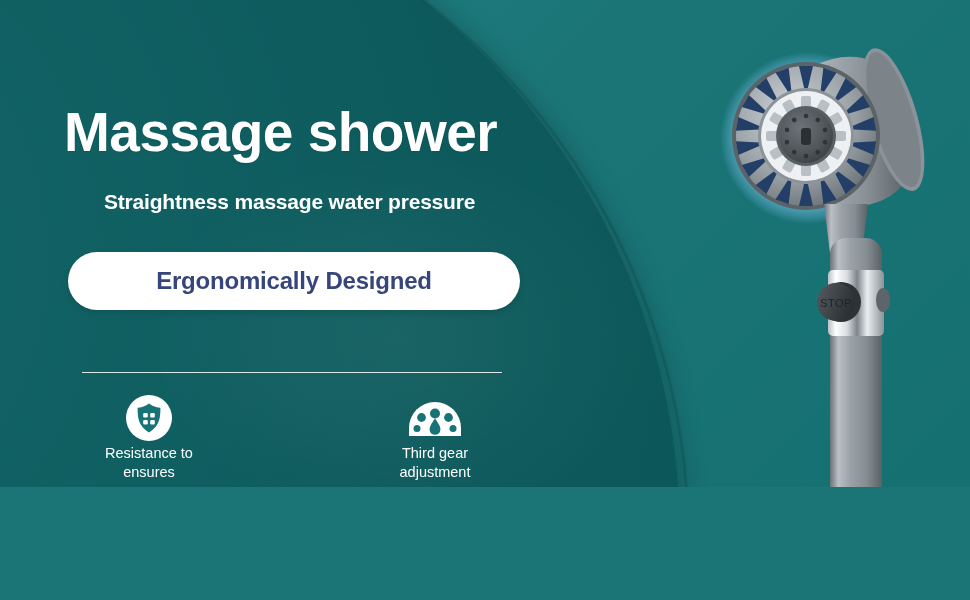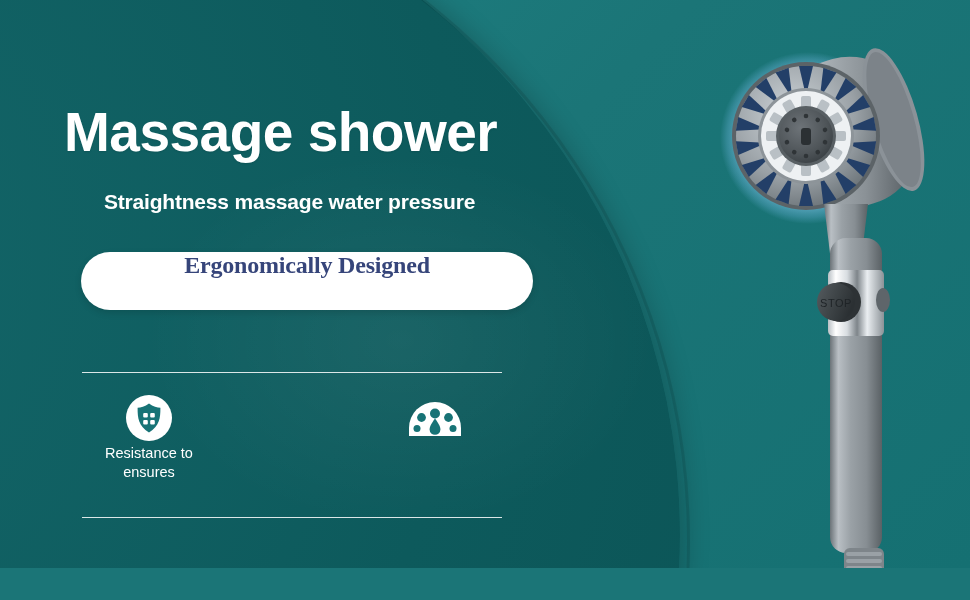--- a/index.html
+++ b/index.html
@@ -2,21 +2,21 @@
 <html><head>
 <meta charset="utf-8">
 <style>
   html,body{margin:0;padding:0;}
   body{
     width:970px;height:600px;overflow:hidden;
     font-family:"Liberation Sans", sans-serif;
     background:#1b7577;
   }
   .banner{
-    position:relative;width:970px;height:568px;overflow:hidden;
+    position:relative;width:970px;height:487px;overflow:hidden;
     background:linear-gradient(135deg,#1e8183 0%,#1b7577 45%,#157072 100%);
   }
   
   .arc-wrap{position:absolute;inset:0;overflow:hidden;pointer-events:none;}
   .arc{
     position:absolute;
     left:-690px;top:-150px;
     width:1370px;height:1370px;
     border-radius:50%;
     background:radial-gradient(circle at 30% 30%,#14676a 0%,#0d5a5c 55%,#0b5254 100%);
@@ -45,26 +45,25 @@
     letter-spacing:-0.5px;line-height:1.05;white-space:nowrap;
     text-shadow:0 1px 2px rgba(0,0,0,0.10);
   }
   .subtitle{
     position:absolute;left:104px;top:190px;
     font-size:21px;font-weight:700;color:#ffffff;
     white-space:nowrap;letter-spacing:-0.2px;
   }
 
   .pill{
-    position:absolute;left:81px;top:252px;
+    position:absolute;left:68px;top:252px;
     width:452px;height:58px;border-radius:29px;
     background:#ffffff;
-    display:flex;justify-content:center;
+    display:flex;align-items:center;justify-content:center;
     box-shadow:0 3px 7px rgba(0,0,0,0.13);
-    font-family:Liberation Serif, serif;
   }
   .pill span{
     font-size:24px;font-weight:700;color:#36457a;letter-spacing:-0.2px;
   }
 
   .rule{
     position:absolute;left:82px;width:420px;height:1px;
     background:rgba(255,255,255,0.85);
   }
   .rule.top{top:372px;}
@@ -130,20 +129,24 @@
         <div class="icon">
           <svg width="56" height="44" viewBox="0 0 56 44">
             <path d="M2 40 L2 32 A26 26 0 0 1 54 32 L54 40 Z" fill="#ffffff"></path>
             <circle cx="28" cy="17.5" r="5.0" fill="#177376"></circle>
             <circle cx="14.5" cy="21.5" r="4.4" fill="#177376"></circle>
             <circle cx="41.5" cy="21.5" r="4.4" fill="#177376"></circle>
             <circle cx="10.0" cy="32.5" r="3.5" fill="#177376"></circle>
             <circle cx="46.0" cy="32.5" r="3.5" fill="#177376"></circle>
             <path d="M28 22.5 C24.4 27.6 22.6 30.5 22.6 33.4 A5.4 5.4 0 0 0 33.4 33.4 C33.4 30.5 31.6 27.6 28 22.5 Z" fill="#177376"></path>
           </svg>
+        </div>
+        <div class="flabel">
+          <div>Third gear</div>
+          <div>adjustment</div>
         </div>
       </div>
 
 
     </div>
 
     <div class="rule bottom"></div>
   </div>
 
   <div class="product">

